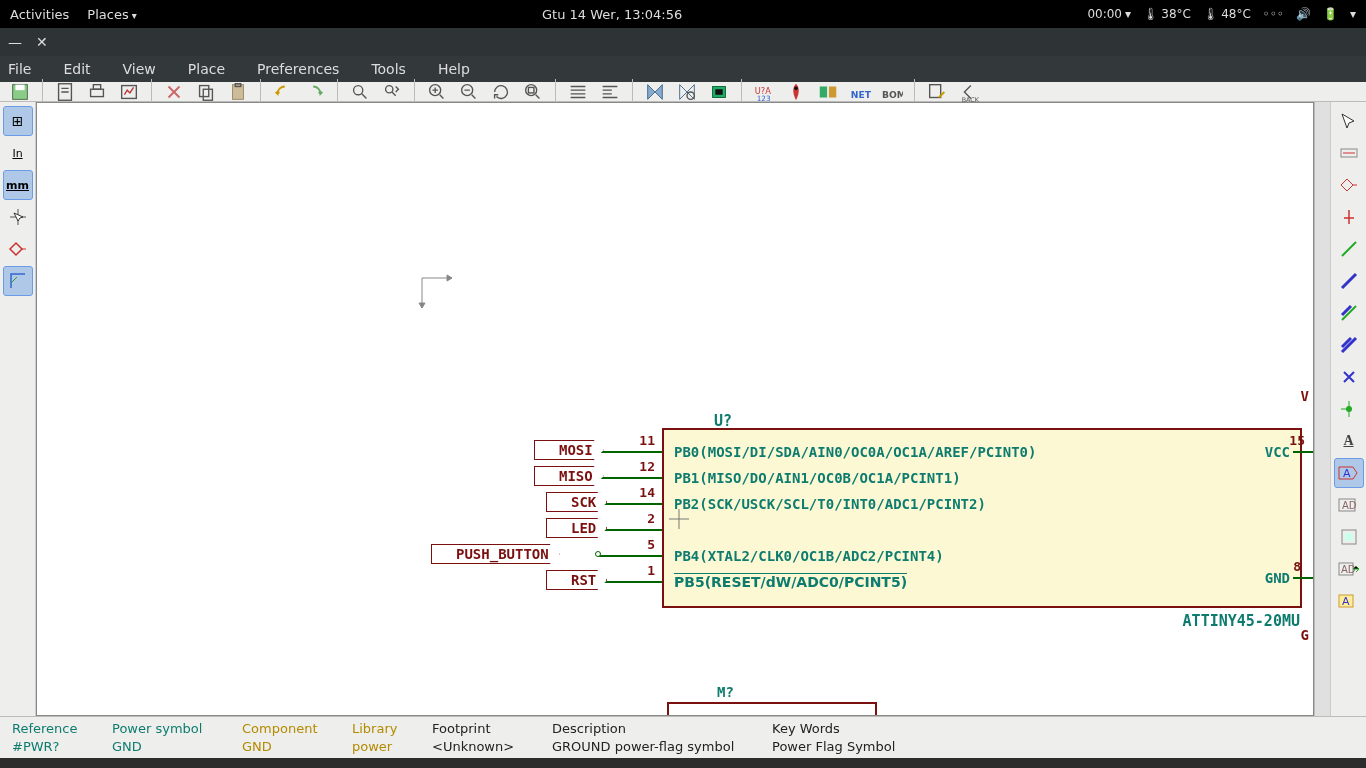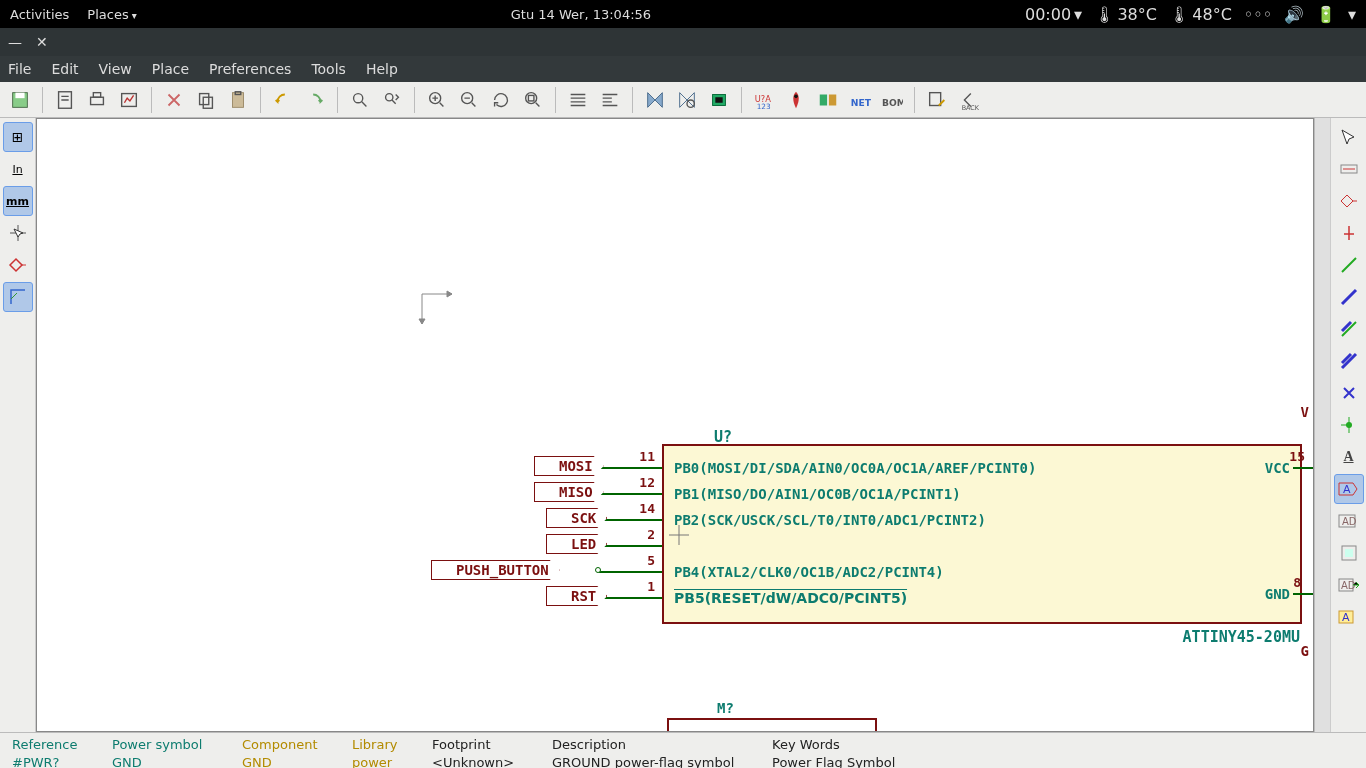--- a/index.html
+++ b/index.html
@@ -2,34 +2,34 @@
 <html><head>
 <meta charset="utf-8">
 <style>
 * { margin: 0; padding: 0; box-sizing: border-box; font-family: "DejaVu Sans", "Ubuntu", sans-serif; }
 body { width: 1366px; height: 768px; background: #2c2c2c; overflow: hidden; font-size: 13px; }
 
 
 .sysbar { height: 28px; background: #000; color: #ddd; display: flex; align-items: center; padding: 0 10px; font-size: 13px; }
 .sysbar .left { display: flex; gap: 18px; }
 .sysbar .center { flex: 1; text-align: center; font-weight: normal; }
-.sysbar .right { display: flex; gap: 12px; align-items: flex-end; font-size: 16px; }
+.sysbar .right { display: flex; gap: 12px; align-items: flex-end; font-size: 12px; }
 .sysbar .right span { display: inline-flex; align-items: center; gap: 3px; }
 .dropdown-arrow::after { content: " \25BE"; font-size: 10px; }
 
 
 .wintitle { height: 28px; background: #2e3436; color: #ddd; display: flex; align-items: center; padding: 0 8px; font-size: 13px; }
 .wintitle .ttext { flex: 1; text-align: center; font-weight: bold; }
 .wintitle .wbuttons { display: flex; gap: 14px; font-size: 14px; }
 
 
-.menubar { height: 26px; background: #33393b; color: #ddd; display: flex; align-items: center; padding: 0 8px; gap: 20px; font-size: 14px; }
-
-
-.toolbar { height: 36px; background: #eeeeec; border-bottom: 1px solid #bbb; display: flex; align-items: center; padding: 0 6px; gap: 4px; }
+.menubar { height: 26px; background: #33393b; color: #ddd; display: flex; align-items: center; padding: 0 8px; gap: 32px; font-size: 14px; }
+
+
+.toolbar { height: 20px; background: #eeeeec; border-bottom: 1px solid #bbb; display: flex; align-items: center; padding: 0 6px; gap: 4px; }
 .toolbar .tbtn { width: 28px; height: 28px; display: inline-flex; align-items: center; justify-content: center; border-radius: 3px; }
 .toolbar .sep { width: 1px; height: 26px; background: #bbb; margin: 0 4px; }
 .toolbar svg { width: 22px; height: 22px; }
 
 
 .workarea { display: flex; height: 614px; background: #eeeeec; }
 .leftbar { width: 36px; background: #eeeeec; border-right: 1px solid #ccc; display: flex; flex-direction: column; align-items: center; padding-top: 4px; gap: 2px; }
 .leftbar .lbtn, .rightbar .rbtn { width: 30px; height: 30px; display: flex; align-items: center; justify-content: center; border-radius: 3px; font-size: 11px; }
 .leftbar .sel, .rightbar .sel { background: #b0c8e8; border: 1px solid #6a9de8; }
 

